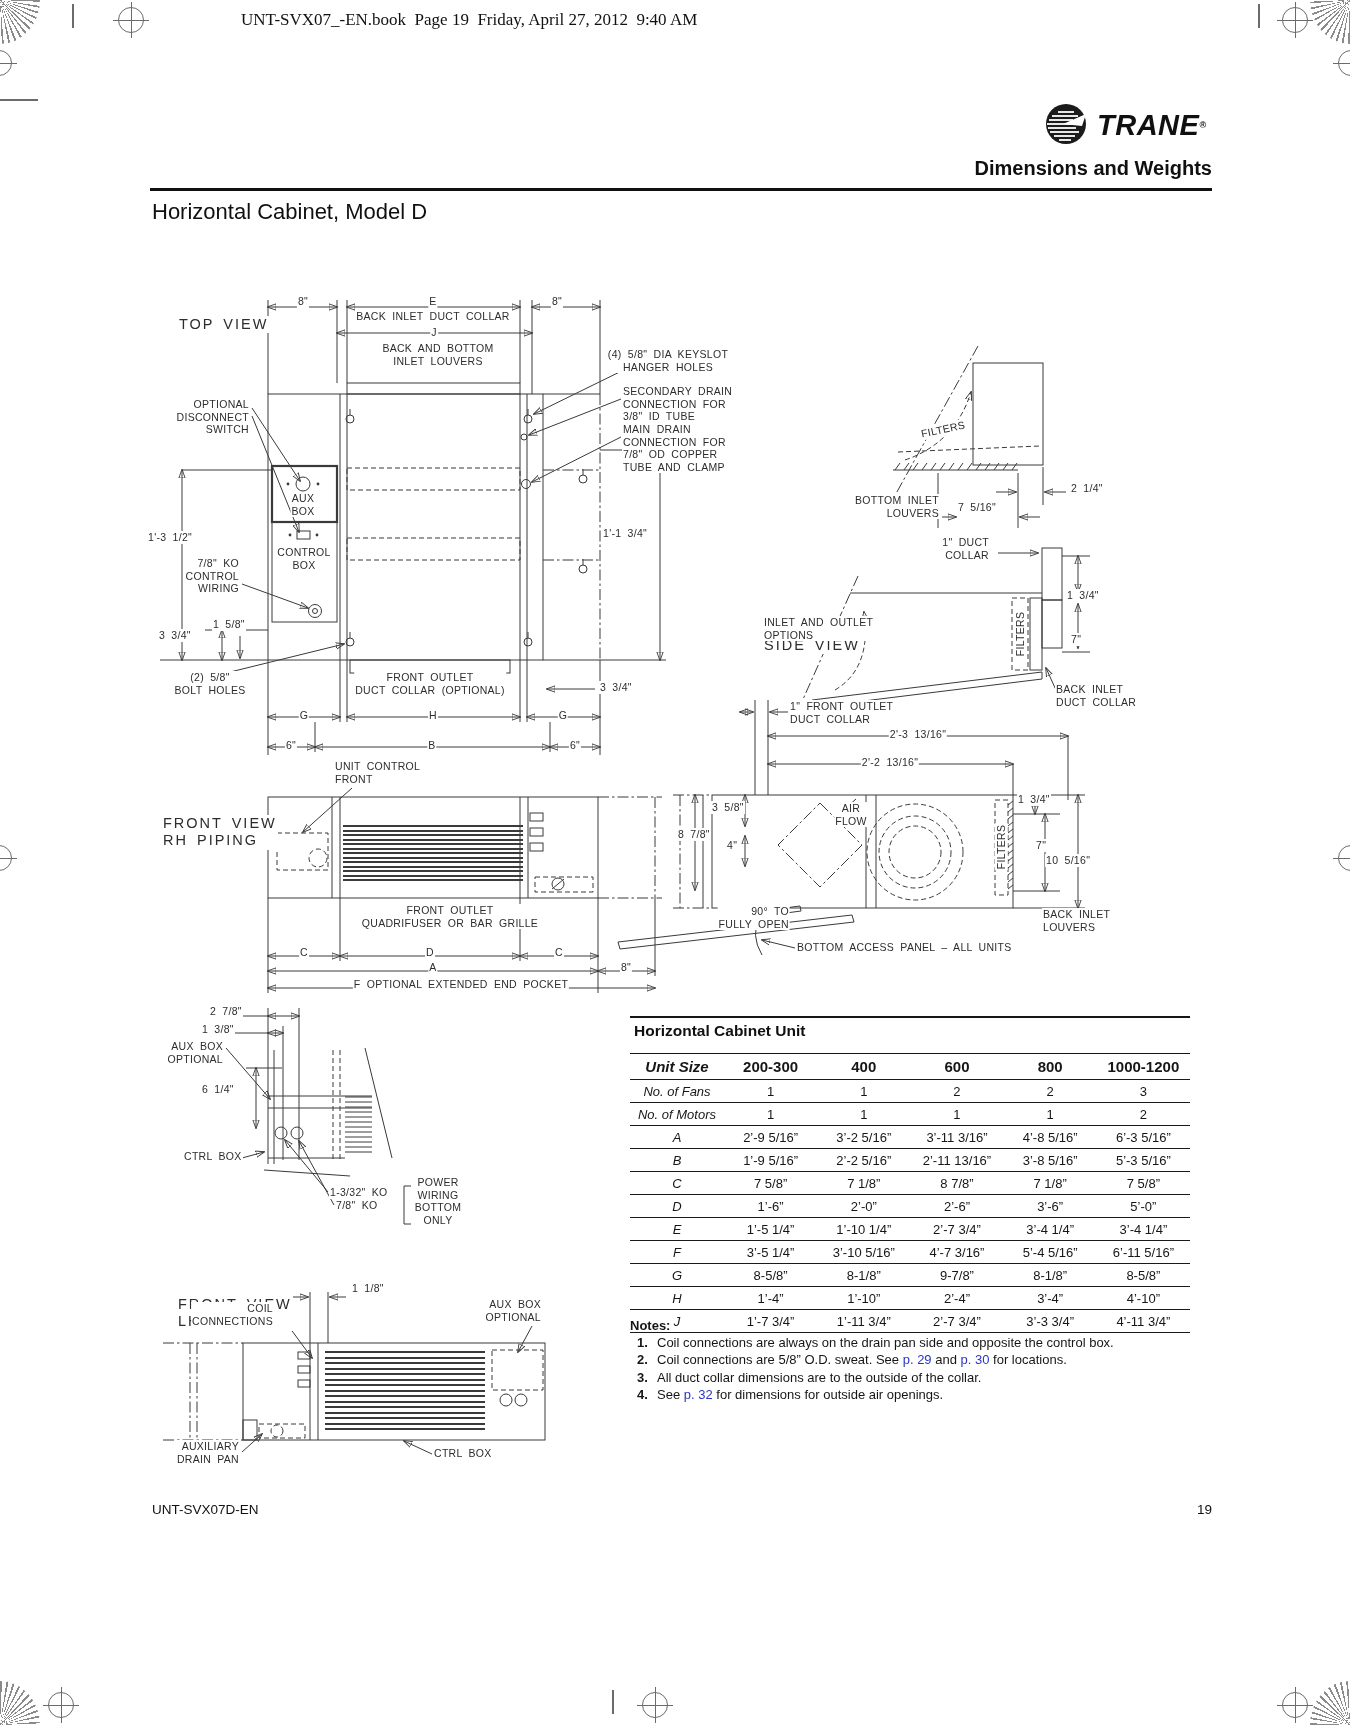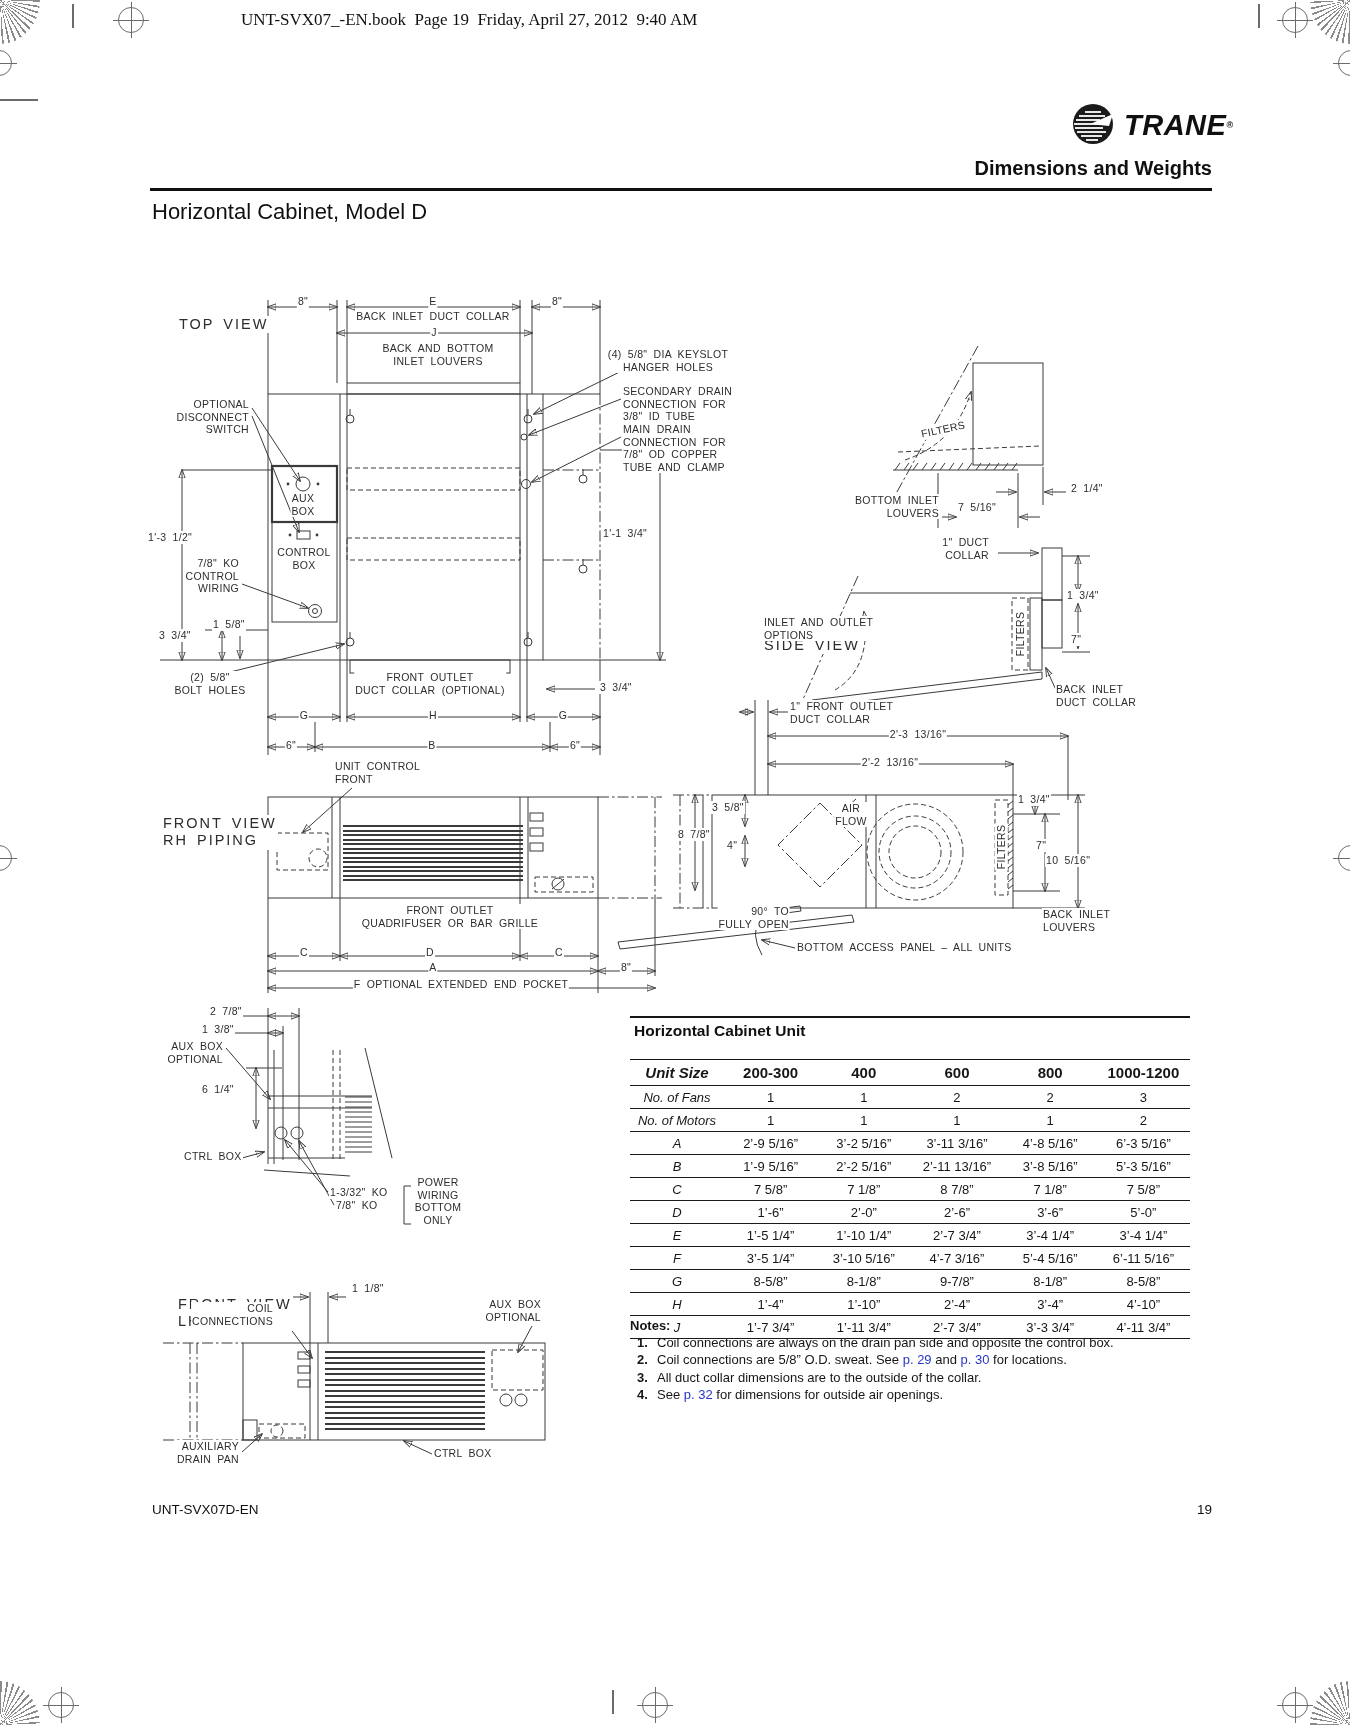--- a/index.html
+++ b/index.html
@@ -12,21 +12,21 @@
   .fan.bl{left:0;bottom:0;background:repeating-conic-gradient(from 0deg at 0% 100%,#8a8a8a 0 2.6deg,#fff 2.6deg 8.5deg);border-radius:0 100% 0 0;}
   .fan.br{right:0;bottom:0;background:repeating-conic-gradient(from 270deg at 100% 100%,#8a8a8a 0 2.6deg,#fff 2.6deg 8.5deg);border-radius:100% 0 0 0;}
   .reg{position:absolute;width:24px;height:24px;border:1.3px solid #6b6b6b;border-radius:50%;}
   .reg::before{content:"";position:absolute;left:-6px;right:-6px;top:50%;border-top:1.3px solid #6b6b6b;}
   .reg::after{content:"";position:absolute;top:-6px;bottom:-6px;left:50%;border-left:1.3px solid #6b6b6b;}
   .vb{position:absolute;width:2px;height:24px;background:#6b6b6b;}
   .hbar{position:absolute;height:2px;width:38px;background:#6b6b6b;}
   
   .printhdr{position:absolute;left:196px;top:10px;font-family:"Liberation Serif",serif;
             font-size:17px;color:#111;white-space:pre;margin-left:45px;}
-  .logo{position:absolute;left:1072px;top:103px;display:flex;align-items:center;}
+  .logo{position:absolute;left:1045px;top:103px;display:flex;align-items:center;}
   .brand{font-style:italic;font-weight:bold;font-size:29px;letter-spacing:.5px;color:#101010;margin-left:8px;}
   .brandreg{font-size:9px;vertical-align:super;color:#101010;font-weight:bold;}
   .sechdr{position:absolute;right:138px;top:157px;font-size:20px;font-weight:bold;color:#101010;}
   .rule{position:absolute;left:150px;top:188px;width:1062px;height:3px;background:#101010;}
   .doctitle{position:absolute;left:152px;top:199px;font-size:22px;font-weight:normal;color:#101010;}
   
   .lbl{position:absolute;font-size:10.5px;line-height:1.2;letter-spacing:.3px;word-spacing:3px;
        color:#2d2d2d;white-space:pre-line;background:#fff;padding:0 1px;}
   .cc{transform:translateX(-50%);text-align:center;}
   .rr{transform:translateX(-100%);text-align:right;}
@@ -37,21 +37,21 @@
   #art{position:absolute;left:0;top:0;}
   #art line,#art rect,#art path,#art circle,#art polygon,#art polyline{stroke:#3a3a3a;fill:none;stroke-width:1;}
   #art .fl{fill:#3a3a3a;stroke:none;}
   #art .thk{stroke-width:2.2;}
   #art .hv{stroke-width:1.8;}
   #art .dsh{stroke-dasharray:5 3;}
   #art .dd{stroke-dasharray:11 3 2.5 3;}
   
   .tablewrap{position:absolute;left:630px;top:1016px;width:560px;}
   .table-title{border-top:2.4px solid #151515;border-bottom:1.7px solid #151515;
-               font-size:15.5px;font-weight:bold;padding:4px 4px 19px 4px;color:#101010;}
+               font-size:15.5px;font-weight:bold;padding:4px 4px 13px 4px;color:#101010;}
   table.spec{border-collapse:collapse;width:100%;table-layout:fixed;}
   table.spec td{border-bottom:1.5px solid #1a1a1a;text-align:center;font-size:13px;
                 padding:3.5px 2px;color:#161616;}
   table.spec td:first-child{width:90px;font-style:italic;}
   table.spec tr.hdr td{font-size:15px;font-weight:bold;padding:4px 2px;}
   
   .notes{position:absolute;left:630px;top:1318px;width:505px;font-size:13px;color:#161616;}
   .notes .nh{font-weight:bold;margin-bottom:2px;}
   .note{display:flex;margin-top:2px;line-height:1.18;}
   .note .num{font-weight:bold;min-width:20px;margin-left:7px;}

